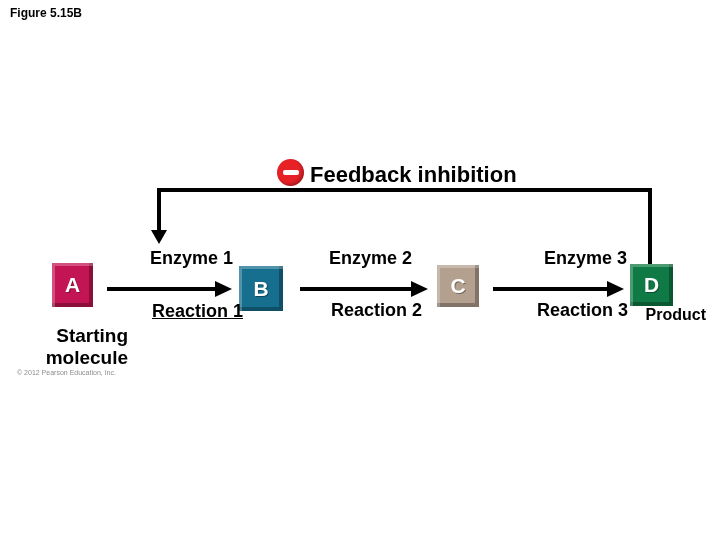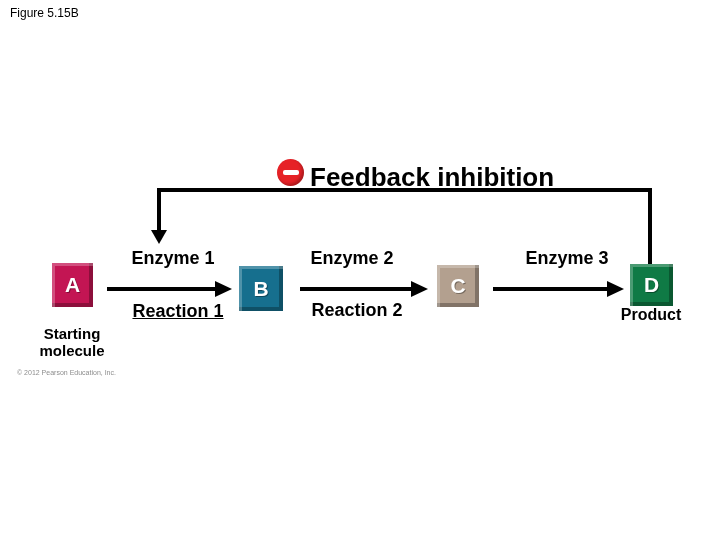--- a/index.html
+++ b/index.html
@@ -1,29 +1,29 @@
 <!DOCTYPE html>
 <html><head>
 <meta charset="utf-8">
 <style>
   html,body{margin:0;padding:0;background:#ffffff;}
   .canvas{
     position:relative;width:720px;height:540px;background:#ffffff;overflow:hidden;
     font-family:"Liberation Sans", sans-serif;color:#000;
   }
-  .figure-label{position:absolute;left:10px;top:6px;font-size:12px;font-weight:400;text-align:right;}
+  .figure-label{position:absolute;left:10px;top:6px;font-size:12px;font-weight:700;text-align:right;}
 
   
   .minus-icon{
     position:absolute;left:277px;top:159px;width:27px;height:27px;border-radius:50%;
     background:#e62227;display:flex;align-items:center;justify-content:center;
     box-shadow:inset -2px -2px 3px rgba(0,0,0,.25);
   }
   .minus-bar{width:16px;height:5px;background:#ffffff;border-radius:2px;}
-  .feedback-label{position:absolute;left:310px;top:162px;font-size:26px;font-weight:700;letter-spacing:0;}
+  .feedback-label{position:absolute;left:310px;top:162px;font-size:22px;font-weight:700;letter-spacing:0;}
 
   
   .fb-h{position:absolute;left:157px;top:188px;width:495px;height:4px;background:#000;}
   .fb-v-left{position:absolute;left:157px;top:188px;width:4px;height:43px;background:#000;}
   .fb-v-right{position:absolute;left:648px;top:188px;width:4px;height:77px;background:#000;}
   .fb-arrowhead{
     position:absolute;left:151px;top:230px;width:0;height:0;
     border-left:8px solid transparent;border-right:8px solid transparent;border-top:14px solid #000;
   }
 
@@ -44,28 +44,28 @@
     font-size:21px;font-weight:700;color:#fff;
     box-shadow:inset 3px 3px 0 rgba(255,255,255,.25), inset -4px -4px 0 rgba(0,0,0,.28);
     text-shadow:1px 1px 0 rgba(0,0,0,.35);
   }
   .mol-a{left:52px;top:263px;width:41px;height:44px;background:#c31553;}
   .mol-b{left:239px;top:266px;width:44px;height:45px;background:#166f8e;}
   .mol-c{left:437px;top:265px;width:42px;height:42px;background:#b3a08f;}
   .mol-d{left:630px;top:264px;width:43px;height:42px;background:#0f7a45;}
 
   
-  .lbl{position:absolute;font-weight:700;font-size:18px;text-align:center;}
+  .lbl{position:absolute;font-weight:700;font-size:18px;text-align:right;}
   .enzyme-1{left:113px;top:248px;width:120px;}
   .enzyme-2{left:292px;top:248px;width:120px;}
   .enzyme-3{left:507px;top:248px;width:120px;}
   .reaction-1{left:113px;top:301px;width:130px;text-decoration:underline;}
   .reaction-2{left:292px;top:300px;width:130px;}
   .reaction-3{left:498px;top:300px;width:130px;}
-  .starting-molecule{left:16px;top:325px;width:112px;font-size:15px;line-height:1.15;}
+  .starting-molecule{left:16px;top:325px;width:112px;font-size:19px;line-height:1.15;}
   .product{left:596px;top:306px;width:110px;font-size:16px;}
 
   .copyright{position:absolute;left:17px;top:369px;font-size:7px;font-weight:400;color:#8d8d8d;}
 </style>
 </head>
 <body>
 
 <div class="canvas">
 
   <div class="figure-label">Figure 5.15B</div>
@@ -90,19 +90,20 @@
   <div class="mol mol-a">A</div>
   <div class="mol mol-b">B</div>
   <div class="mol mol-c">C</div>
   <div class="mol mol-d">D</div>
 
   <div class="lbl enzyme-1">Enzyme 1</div>
   <div class="lbl reaction-1">Reaction 1</div>
   <div class="lbl enzyme-2">Enzyme 2</div>
   <div class="lbl reaction-2">Reaction 2</div>
   <div class="lbl enzyme-3">Enzyme 3</div>
+  <div class="lbl reaction-3">Reaction 3</div>
 
   <div class="lbl starting-molecule">Starting molecule</div>
   <div class="lbl product">Product</div>
 
   <div class="copyright">© 2012 Pearson Education, Inc.</div>
 
 </div>
 
 </body></html>

